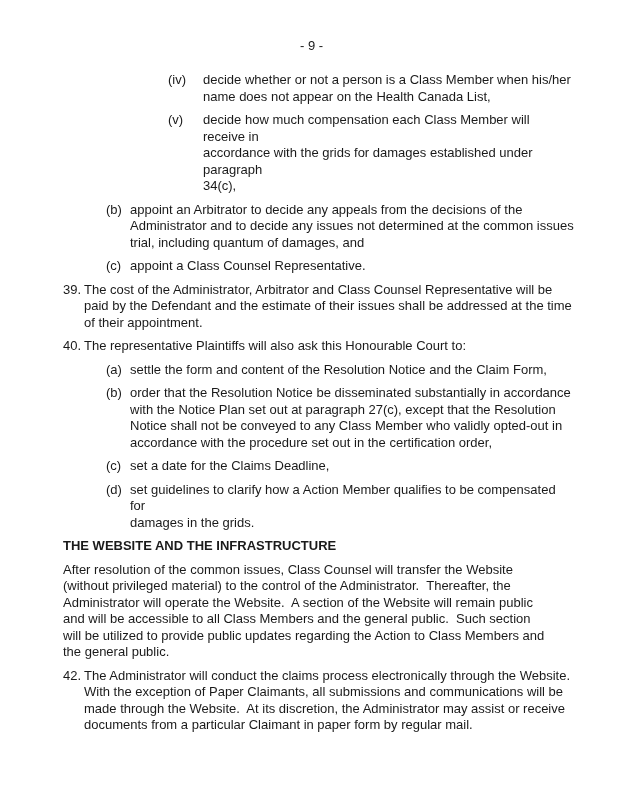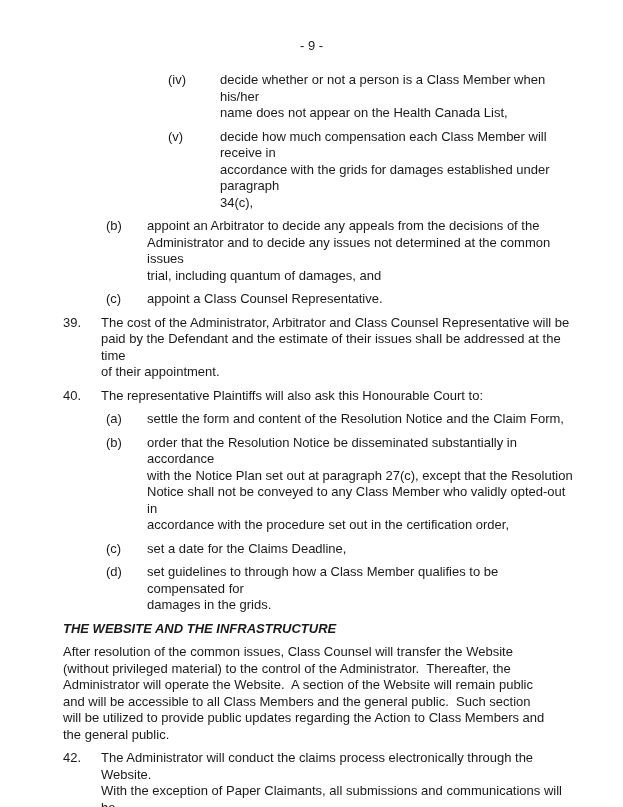--- a/index.html
+++ b/index.html
@@ -23,38 +23,36 @@
   .page-number {
     position: absolute;
     top: 38px;
     left: 0;
     right: 0;
     text-align: center;
   }
   .block {
     display: flex;
     margin: 0 0 7px 0;
-    gap: 17px;
   }
   .block .marker {
     flex: 0 0 auto;
   }
   .block .text {
     white-space: pre-wrap;
     flex: 1 1 auto;
   }
   .numbered .marker { width: 21px; }
   .alpha   { margin-left: 43px; }
   .alpha .marker  { width: 24px; }
   .roman   { margin-left: 105px; }
   .roman .marker  { width: 35px; }
   .heading {
     font-weight: bold;
     margin: 4px 0 7px 0;
-    font-style: italic;
   }
 </style>
 </head>
 <body>
 
 <div class="doc-page">
 
   <div class="page-number">- 9 -</div>
 
   <div class="block roman">
@@ -107,21 +105,21 @@
 accordance with the procedure set out in the certification order,</span>
   </div>
 
   <div class="block alpha">
     <span class="marker">(c)</span>
     <span class="text">set a date for the Claims Deadline,</span>
   </div>
 
   <div class="block alpha">
     <span class="marker">(d)</span>
-    <span class="text">set guidelines to through how a Class Member qualifies to be compensated for
+    <span class="text">set guidelines to clarify how a Action Member qualifies to be compensated for
 damages in the grids.</span>
   </div>
 
   <div class="heading">THE WEBSITE AND THE INFRASTRUCTURE</div>
 
   <div class="block numbered">
     <span class="text">After resolution of the common issues, Class Counsel will transfer the Website
 (without privileged material) to the control of the Administrator.  Thereafter, the
 Administrator will operate the Website.  A section of the Website will remain public
 and will be accessible to all Class Members and the general public.  Such section

